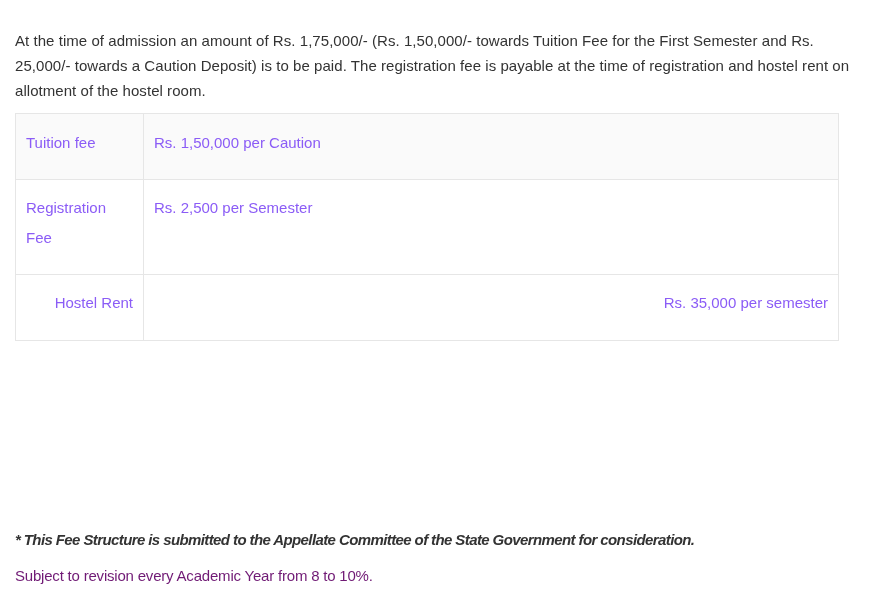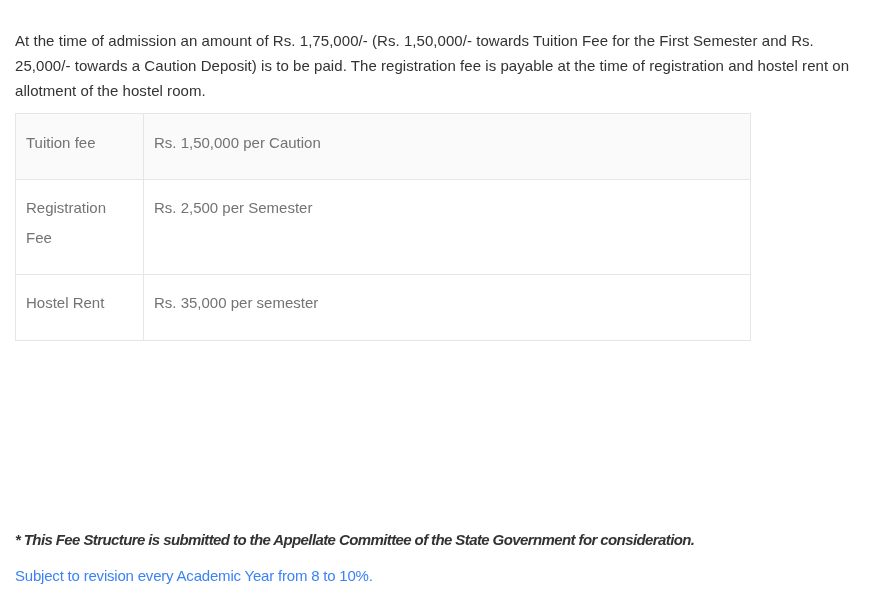--- a/index.html
+++ b/index.html
@@ -25,59 +25,59 @@
       line-height: 25px;
       font-size: 15px;
       color: #333;
       letter-spacing: 0.05px;
       width: 850px;
     }
     table.fees {
       position: absolute;
       top: 113px;
       left: 15px;
-      width: 736px;
+      width: 824px;
       border-collapse: collapse;
       font-size: 15px;
-      color: #737373;
+      color: #8b5cf6;
     }
     table.fees td {
       border: 1px solid #e6e6e6;
       vertical-align: top;
       padding: 17px 10px 18px 10px;
       line-height: 30px;
     }
     table.fees td.label {
       width: 107px;
     }
     table.fees tr.odd td { background: #fafafa; }
     table.fees tr.even td { background: #ffffff; }
     table.fees tr.r1 td { height: 21px; padding-top: 14px; padding-bottom: 21px; }
     table.fees tr.r2 td { height: 52px; padding-top: 13px; padding-bottom: 21px; }
     table.fees tr.r3 td { height: 52px; padding-top: 13px; padding-bottom: 21px; }
-    table.fees tr.r4 td { height: 21px; padding-top: 13px; padding-bottom: 22px; }
+    table.fees tr.r4 td { height: 21px; padding-top: 13px; padding-bottom: 22px; text-align: right; }
     table.fees tr.r5 td { height: 52px; padding-top: 13px; padding-bottom: 21px; }
     .note {
       position: absolute;
       top: 531px;
       left: 15px;
       margin: 0;
       font-weight: bold;
       font-style: italic;
       font-size: 15px;
       color: #333;
       letter-spacing: -0.6px;
     }
     .revision {
       position: absolute;
       top: 567px;
       left: 15px;
       margin: 0;
       font-size: 15px;
-      color: #3b82f6;
+      color: #701a75;
       letter-spacing: -0.2px;
     }
   </style>
 </head>
 <body>
 
 <div class="content">
   <p class="intro">At the time of admission an amount of Rs. 1,75,000/- (Rs. 1,50,000/- towards Tuition Fee for the First Semester and Rs. 25,000/- towards a Caution Deposit) is to be paid. The registration fee is payable at the time of registration and hostel rent on allotment of the hostel room.</p>
 
   <table class="fees">

